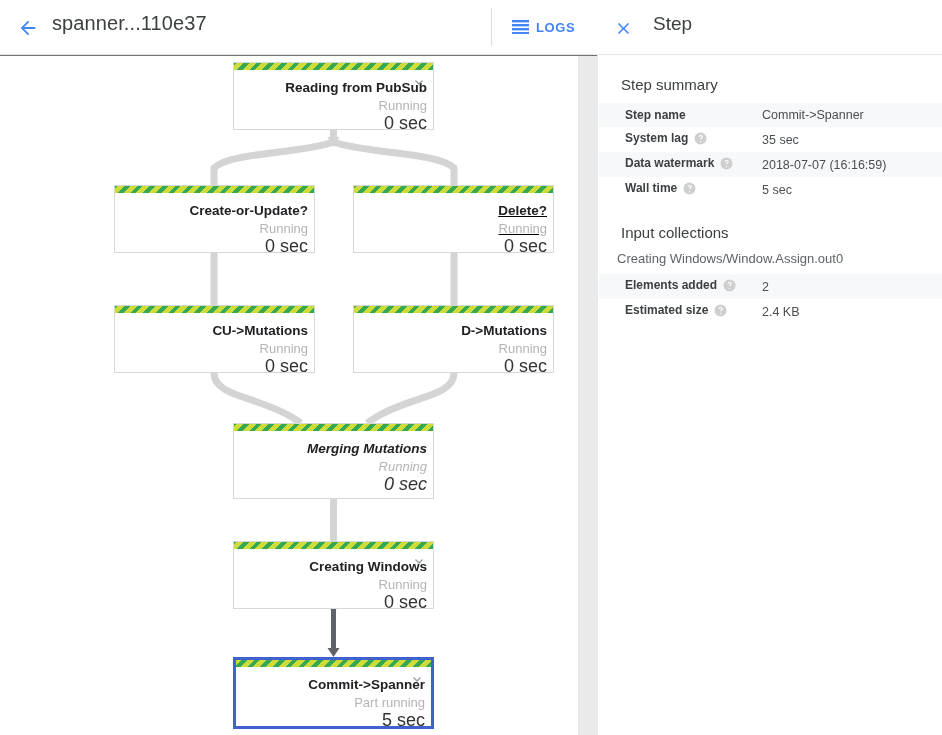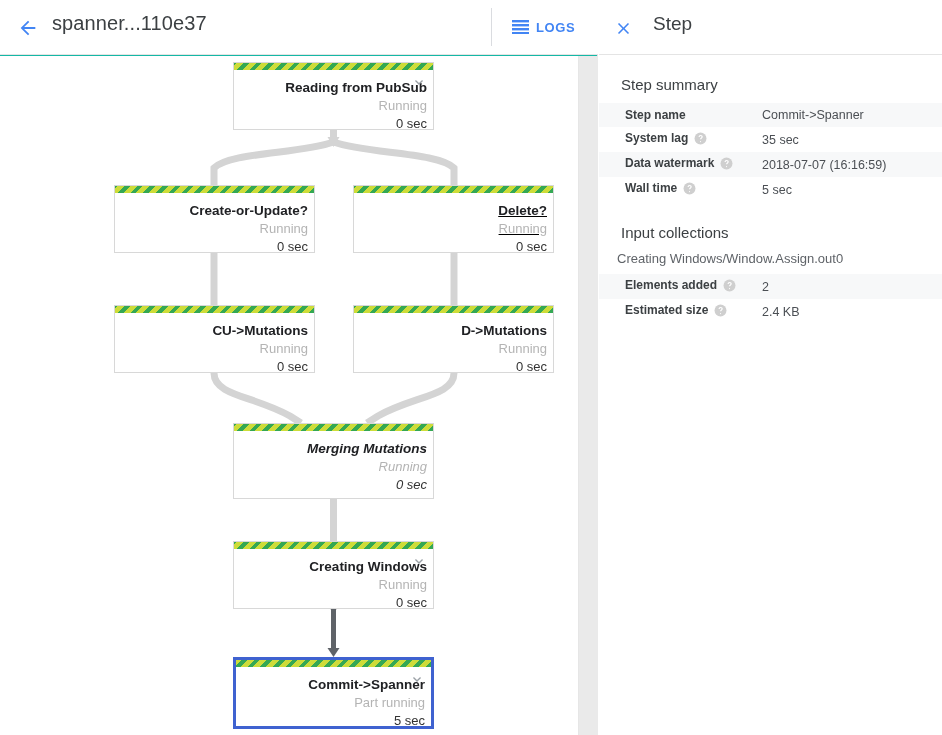--- a/index.html
+++ b/index.html
@@ -9,21 +9,21 @@
     background: #ffffff;
     font-family: "Liberation Sans", sans-serif;
     overflow: hidden;
   }
   #app { position: relative; width: 942px; height: 735px; }
 
   
   #left-pane {
     position: absolute; left: 0; top: 0;
     width: 598px; height: 735px;
-    background: #14b8a6;
+    background: #737373;
     border-right: 1px solid #e0e0e0;
   }
   #left-header {
     position: absolute; left: 0; top: 0;
     width: 598px; height: 55px;
     background: #fff;
     border-bottom: 1px solid #e4e4e4;
   }
   #back-btn {
     position: absolute; left: 10px; top: 10px;
@@ -89,21 +89,21 @@
     font-size: 13.5px; font-weight: bold; color: #202124;
     line-height: 17px;
     white-space: nowrap;
   }
   .node-status {
     font-size: 13px; color: #b4b4b4;
     line-height: 17px;
     margin-top: 1px;
   }
   .node-time {
-    font-size: 13px; color: #333;
+    font-size: 18px; color: #333;
     line-height: 17px;
     margin-top: 1px;
   }
   .node-chevron {
     position: absolute; right: 6px; top: 4px;
     width: 16px; height: 16px;
     cursor: pointer;
   }
 
   

